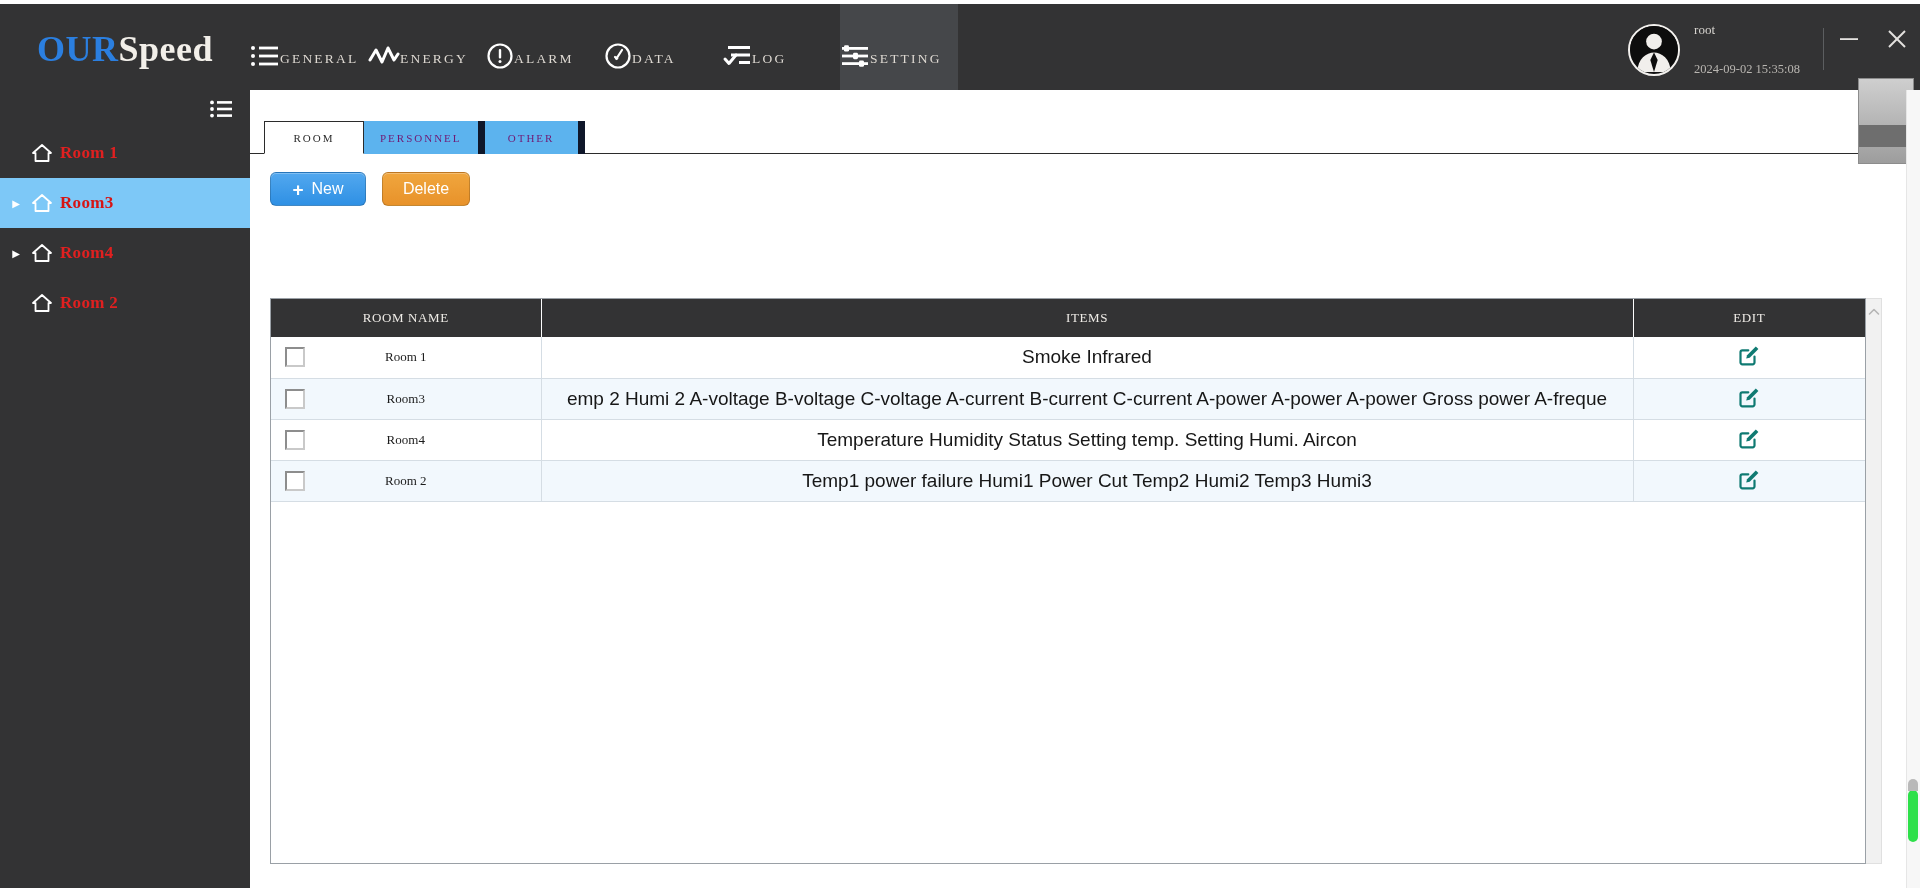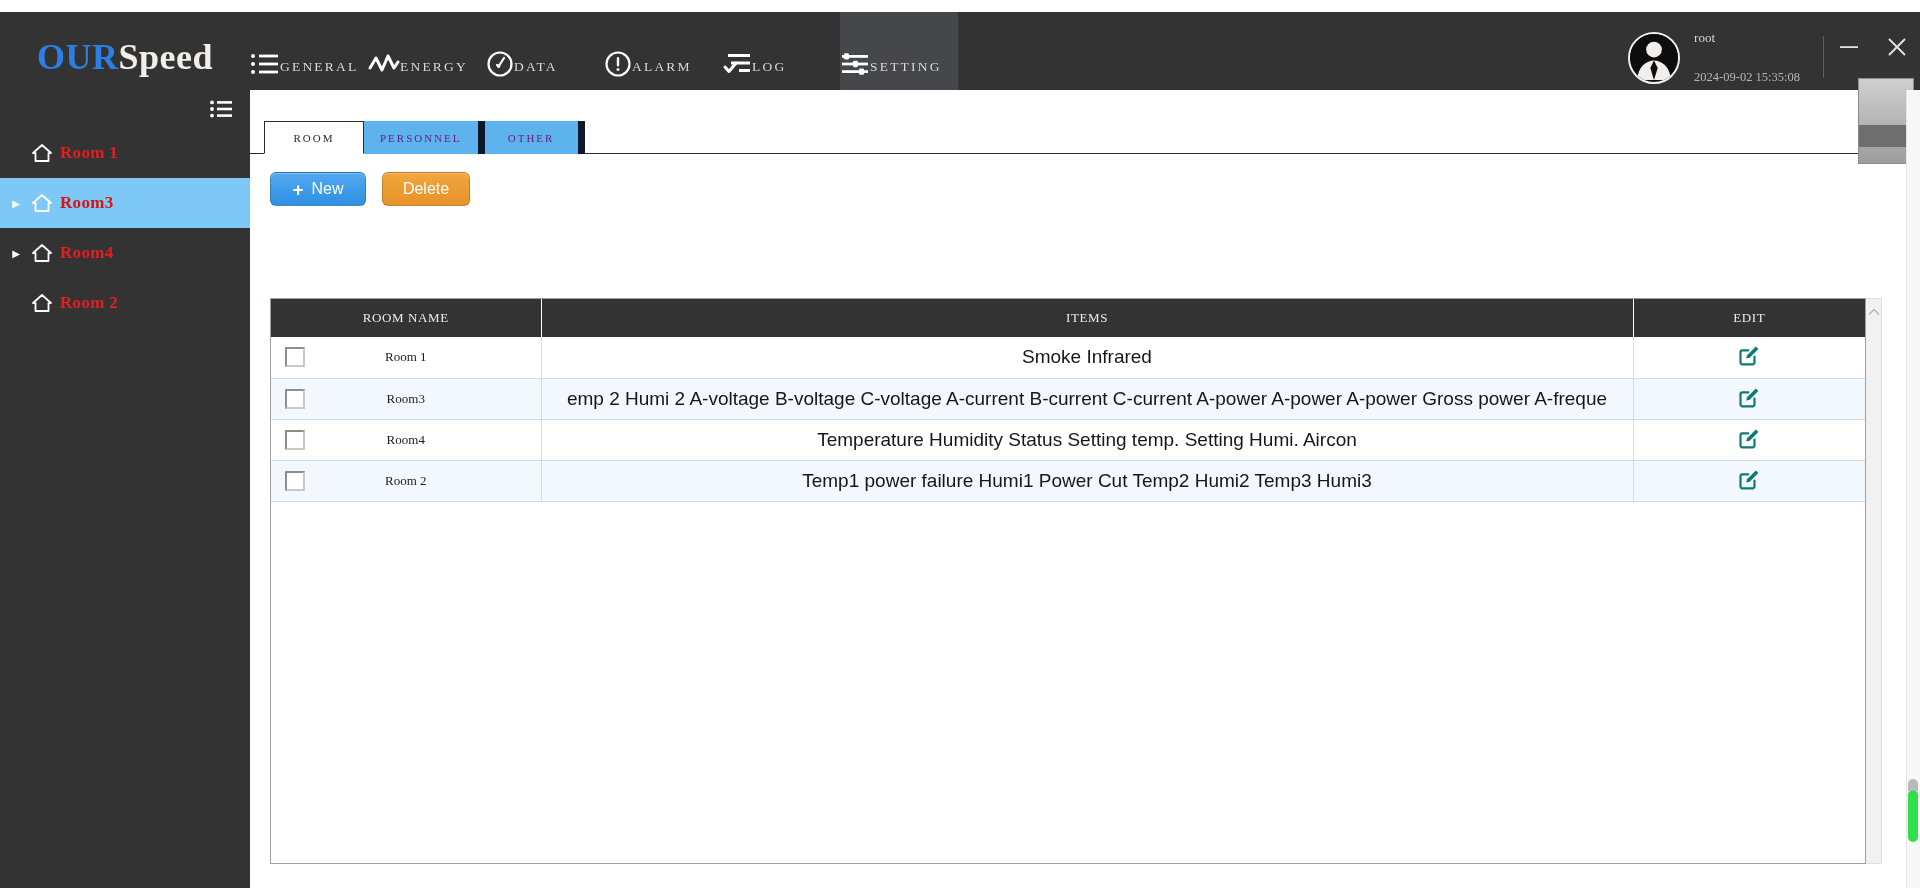--- a/index.html
+++ b/index.html
@@ -6,21 +6,21 @@
   html, body {
     width: 1920px; height: 888px;
     overflow: hidden;
     background: #ffffff;
     font-family: "Liberation Sans", sans-serif;
   }
   #app { position: relative; width: 1920px; height: 888px; }
 
   
   .topbar {
-    position: absolute; top: 12px; left: 0;
+    position: absolute; top: 4px; left: 0;
     width: 1920px; height: 90px;
     background: #333334;
     display: flex; align-items: flex-start;
   }
   .brand {
     width: 250px; height: 90px;
     display: flex; align-items: center; justify-content: center;
     font-family: "Liberation Serif", serif;
     font-weight: bold; font-size: 36px;
     letter-spacing: .5px;
@@ -255,36 +255,36 @@
             <polyline points="2,16 8,6 14,18 20,4 26,16 30,10" fill="none" stroke="#fff" stroke-width="3" stroke-linejoin="round" stroke-linecap="round"></polyline>
           </svg>
         </span>
         <span class="lbl">ENERGY</span>
       </div>
 
       <div class="navtab">
         <span class="ico">
           <svg width="28" height="28" viewBox="0 0 28 28">
             <circle cx="14" cy="14" r="11.5" fill="none" stroke="#fff" stroke-width="2.2"></circle>
-            <path d="M18 8 L12.5 16.5 L11 15" fill="none" stroke="#fff" stroke-width="2.2" stroke-linecap="round"></path>
-            <circle cx="12.6" cy="16.2" r="1.6" fill="#fff"></circle>
-          </svg>
-        </span>
-        <span class="lbl">DATA</span>
+            <rect x="12.8" y="7" width="2.4" height="9.5" fill="#fff" rx="1.1"></rect>
+            <circle cx="14" cy="19.6" r="1.5" fill="#fff"></circle>
+          </svg>
+        </span>
+        <span class="lbl">ALARM</span>
       </div>
 
       <div class="navtab">
         <span class="ico">
           <svg width="28" height="28" viewBox="0 0 28 28">
             <circle cx="14" cy="14" r="11.5" fill="none" stroke="#fff" stroke-width="2.2"></circle>
-            <rect x="12.8" y="7" width="2.4" height="9.5" fill="#fff" rx="1.1"></rect>
-            <circle cx="14" cy="19.6" r="1.5" fill="#fff"></circle>
-          </svg>
-        </span>
-        <span class="lbl">ALARM</span>
+            <path d="M18 8 L12.5 16.5 L11 15" fill="none" stroke="#fff" stroke-width="2.2" stroke-linecap="round"></path>
+            <circle cx="12.6" cy="16.2" r="1.6" fill="#fff"></circle>
+          </svg>
+        </span>
+        <span class="lbl">DATA</span>
       </div>
 
       <div class="navtab">
         <span class="ico">
           <svg width="30" height="24" viewBox="0 0 30 24">
             <rect x="6" y="2" width="22" height="3" fill="#fff"></rect>
             <rect x="9" y="9.5" width="19" height="3" fill="#fff"></rect>
             <rect x="17" y="17" width="11" height="3" fill="#fff"></rect>
             <polyline points="3,15 7,19.5 14,11" fill="none" stroke="#fff" stroke-width="3" stroke-linecap="round" stroke-linejoin="round"></polyline>
           </svg>

